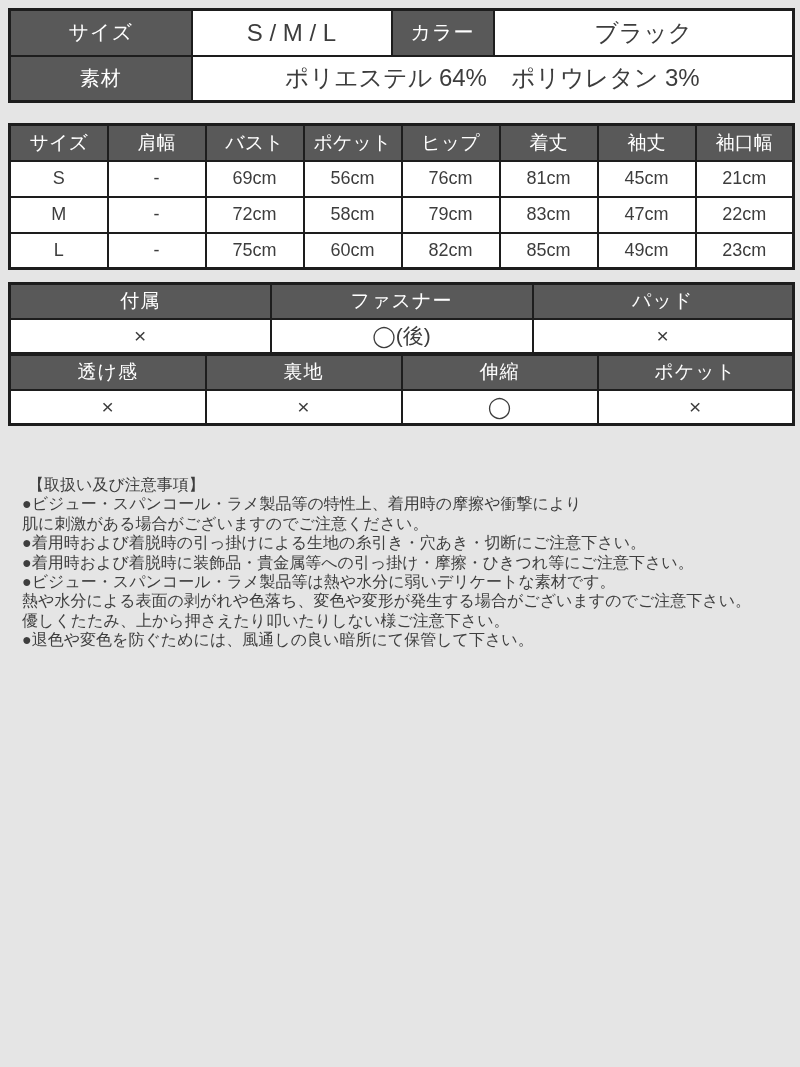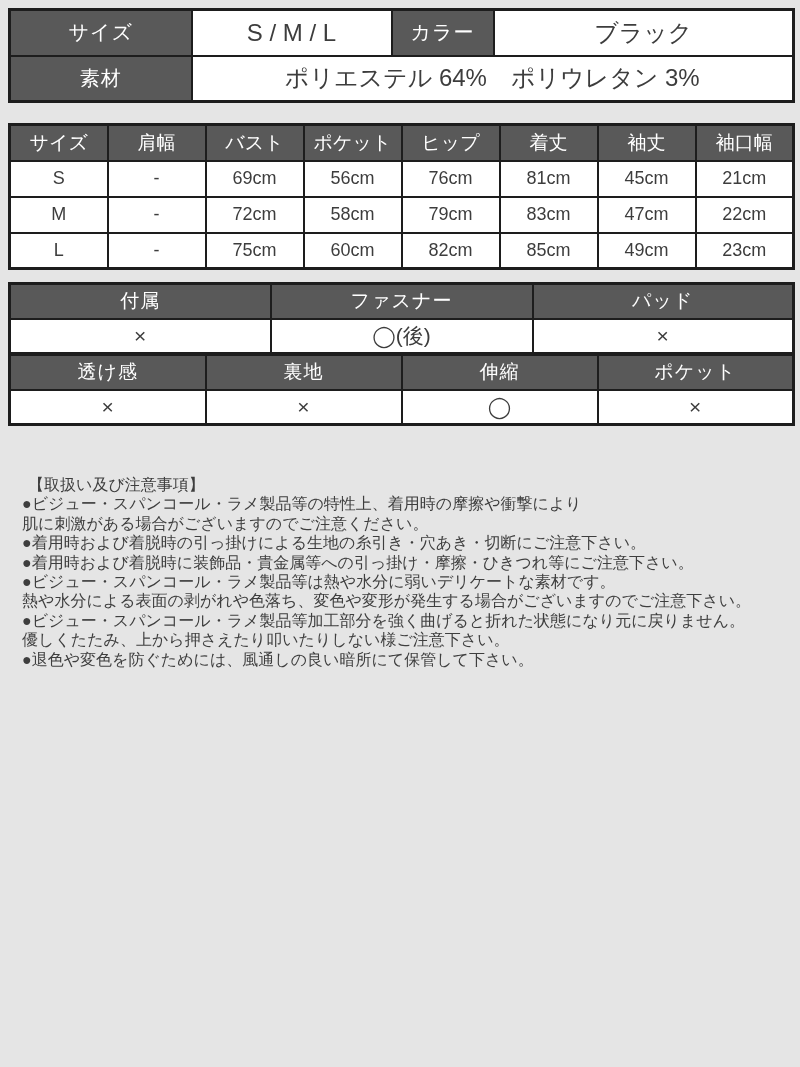--- a/index.html
+++ b/index.html
@@ -194,18 +194,17 @@
   </table>
 
   <div class="notes">
     <div class="notes-title">【取扱い及び注意事項】</div>
     <div class="note-line">●ビジュー・スパンコール・ラメ製品等の特性上、着用時の摩擦や衝撃により</div>
     <div class="note-line">肌に刺激がある場合がございますのでご注意ください。</div>
     <div class="note-line">●着用時および着脱時の引っ掛けによる生地の糸引き・穴あき・切断にご注意下さい。</div>
     <div class="note-line">●着用時および着脱時に装飾品・貴金属等への引っ掛け・摩擦・ひきつれ等にご注意下さい。</div>
     <div class="note-line">●ビジュー・スパンコール・ラメ製品等は熱や水分に弱いデリケートな素材です。</div>
     <div class="note-line">熱や水分による表面の剥がれや色落ち、変色や変形が発生する場合がございますのでご注意下さい。</div>
-    <div class="note-line">●ビジュー・スパンコール・ラメ製品等加工部分を強く曲げると折れた状態になり元に戻りません。</div>
     <div class="note-line">優しくたたみ、上から押さえたり叩いたりしない様ご注意下さい。</div>
     <div class="note-line">●退色や変色を防ぐためには、風通しの良い暗所にて保管して下さい。</div>
   </div>
 
 </div>
 
 </body></html>

